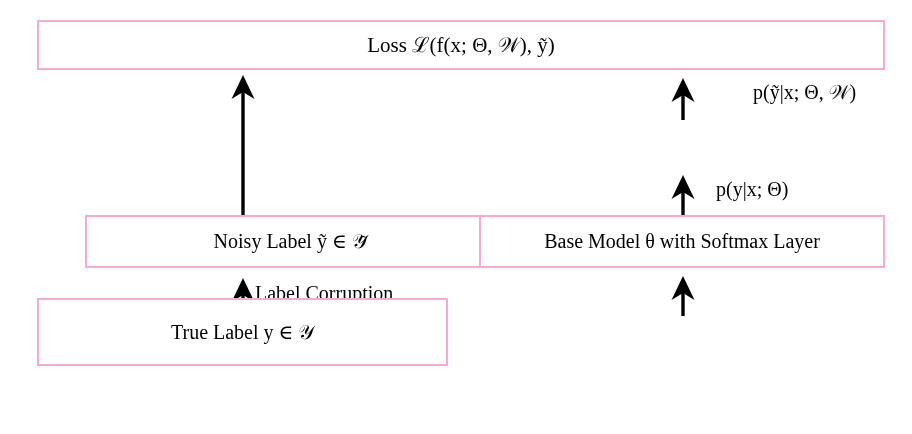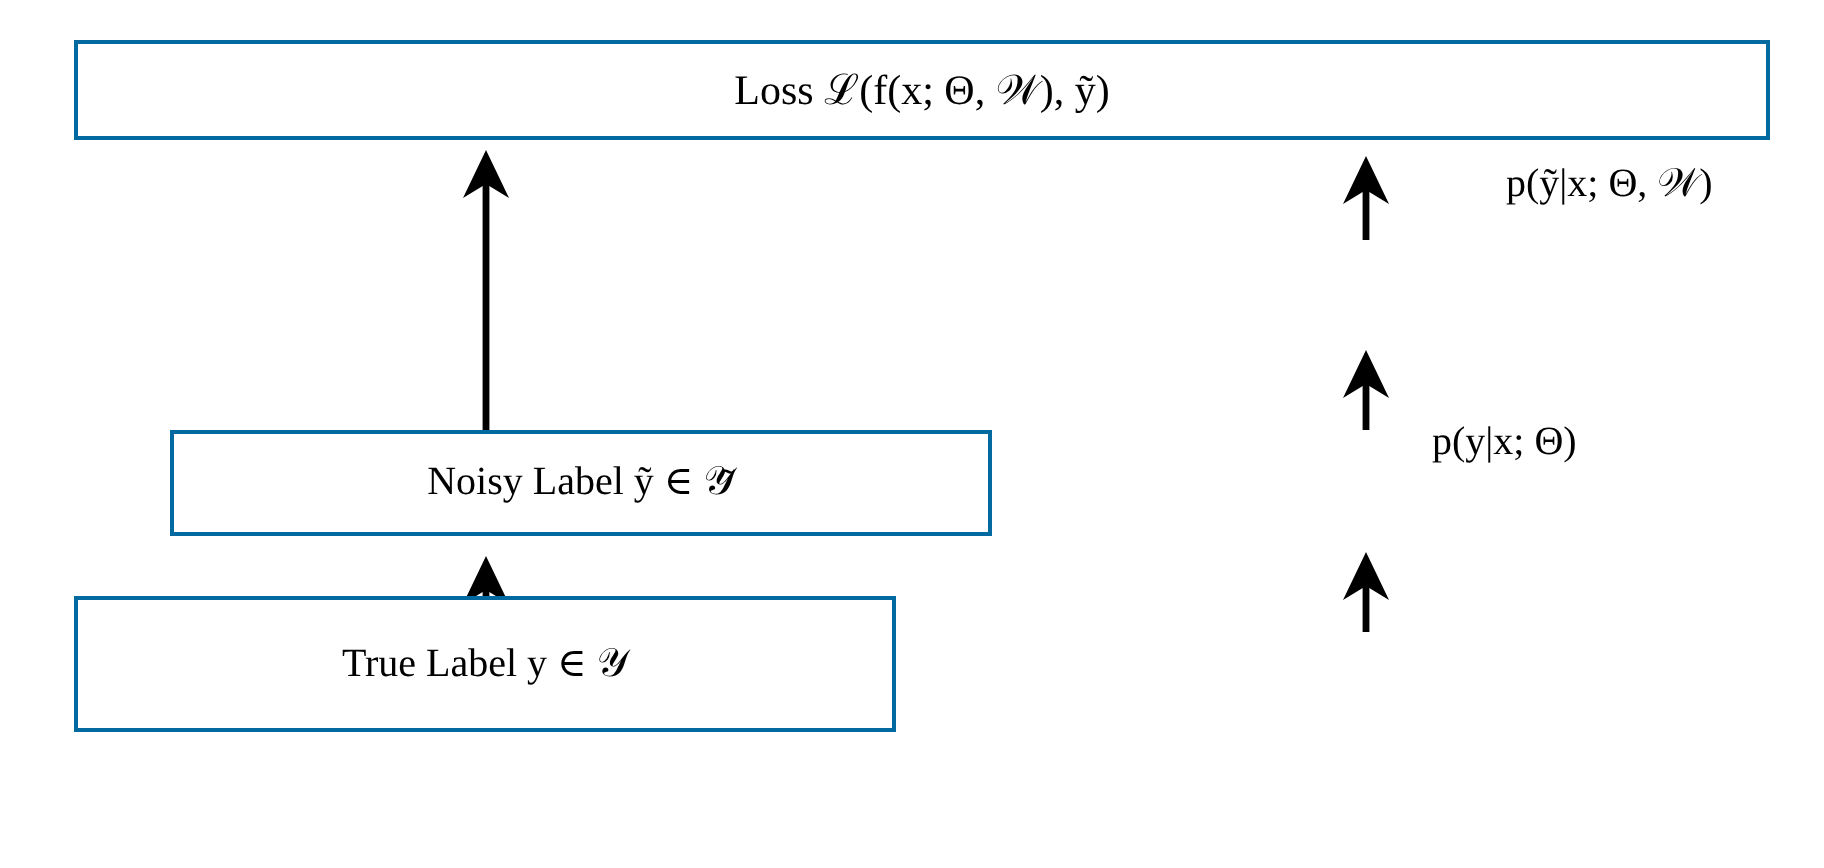--- a/index.html
+++ b/index.html
@@ -21,21 +21,21 @@
     left: 0;
     top: 0;
     width: 912px;
     height: 434px;
   }
 
   
   .box {
     position: absolute;
     box-sizing: border-box;
-    border: 2px solid #0369a1;
+    border: 2px solid #f9a8d4;
     background: #ffffff;
     display: flex;
     align-items: center;
     justify-content: center;
     text-align: center;
     line-height: 1.15;
   }
   .box .txt {
     display: block;
     white-space: nowrap;
@@ -121,21 +121,20 @@
   #label-p-ytilde {
     left: 716px;
     top: 82px;
     font-size: 20px;
     margin-left: 37px;
   }
   #label-p-y {
     left: 716px;
     top: 179px;
     font-size: 20px;
-    margin-top: 32px;
   }
 
   
   #caption {
     position: absolute;
     left: 18px;
     top: 390px;
     width: 880px;
     font-size: 22px;
     white-space: nowrap;
@@ -174,28 +173,32 @@
       <path d="M16 2 L27.5 26 L16 19 L4.5 26 Z" fill="#000000"></path>
     </svg>
   </div>
 
   <div class="edge-label" id="label-p-y">p(y|x; Θ)</div>
 
   <div class="box" id="noisy-label-box">
     <span class="txt">Noisy Label ỹ ∈ 𝒴̃</span>
   </div>
 
+  <div class="box" id="base-model-box">
+    <span class="txt">Base Model θ with Softmax Layer</span>
+  </div>
 
   <div class="arrow" id="arrow-true-to-noisy">
     <svg width="32" height="40" viewBox="0 0 32 40" aria-hidden="true">
       <line x1="16" y1="40" x2="16" y2="13" stroke="#000000" stroke-width="3.4"></line>
       <path d="M16 2 L27.5 26 L16 19 L4.5 26 Z" fill="#000000"></path>
     </svg>
   </div>
 
+  <div class="edge-label" id="label-label-corruption">Label Corruption</div>
 
   <div class="arrow" id="arrow-input-to-base">
     <svg width="32" height="42" viewBox="0 0 32 42" aria-hidden="true">
       <line x1="16" y1="42" x2="16" y2="13" stroke="#000000" stroke-width="3.4"></line>
       <path d="M16 2 L27.5 26 L16 19 L4.5 26 Z" fill="#000000"></path>
     </svg>
   </div>
 
   <div class="box" id="true-label-box">
     <span class="txt">True Label y ∈ 𝒴</span>

